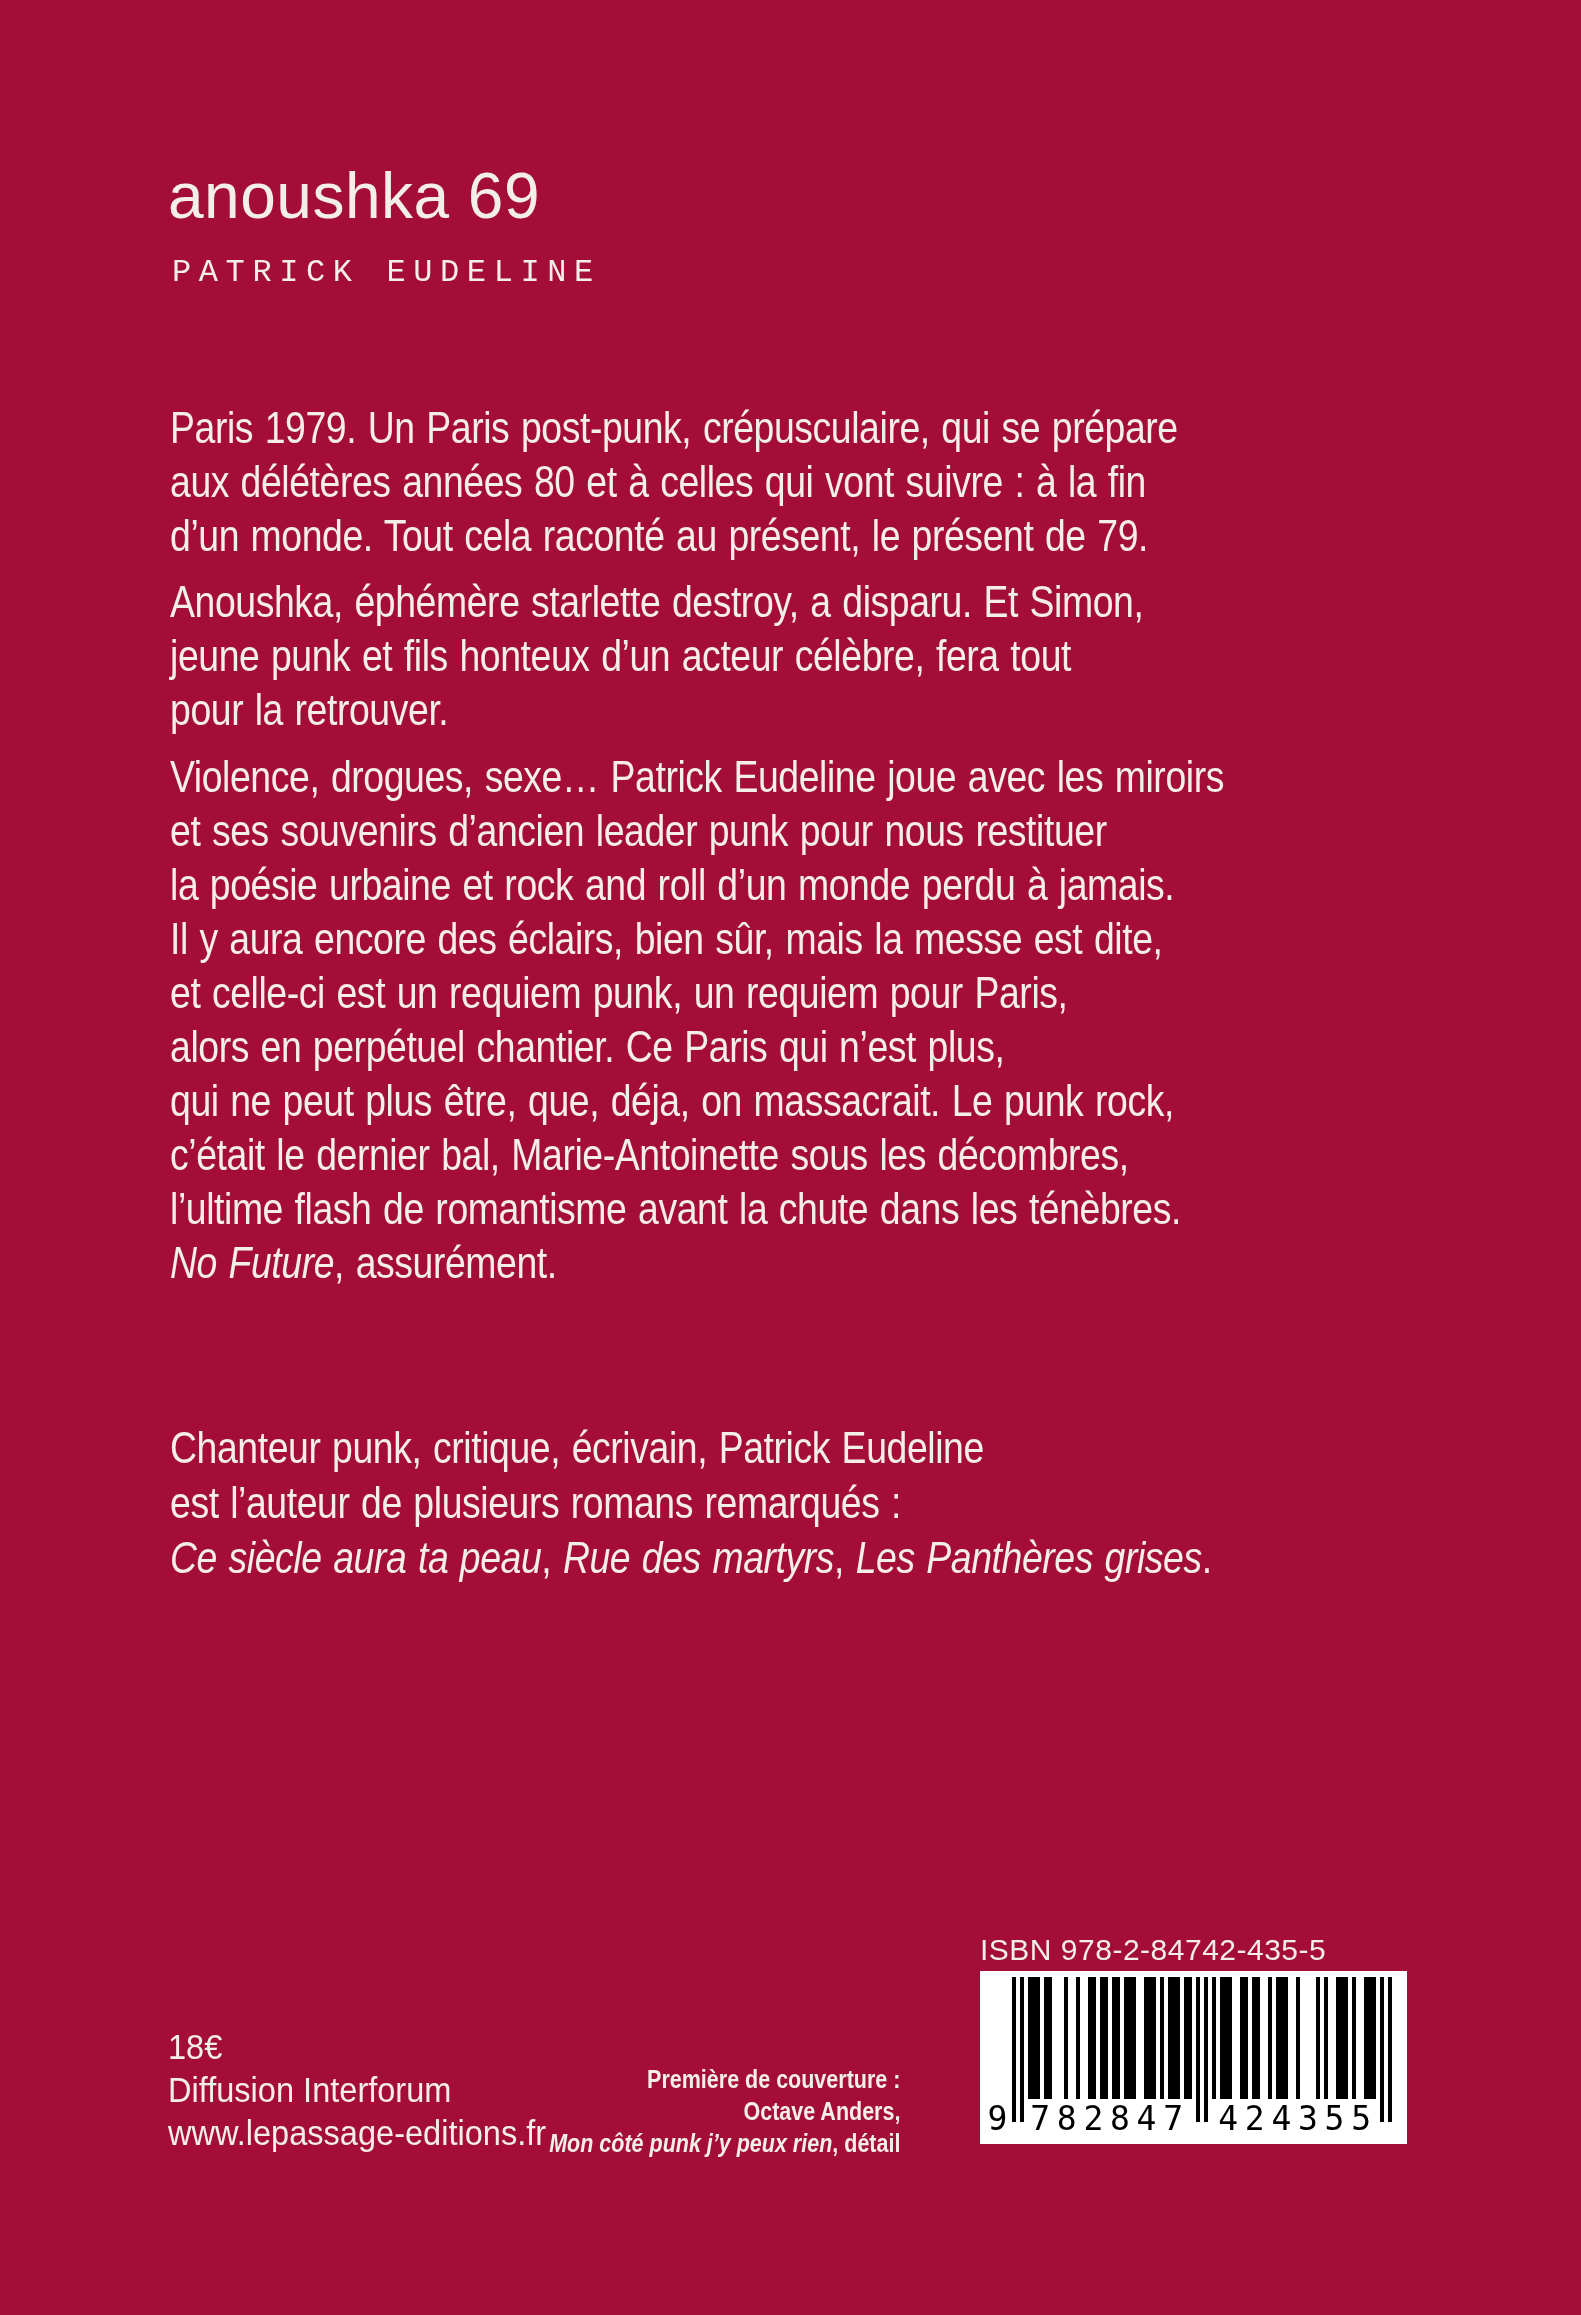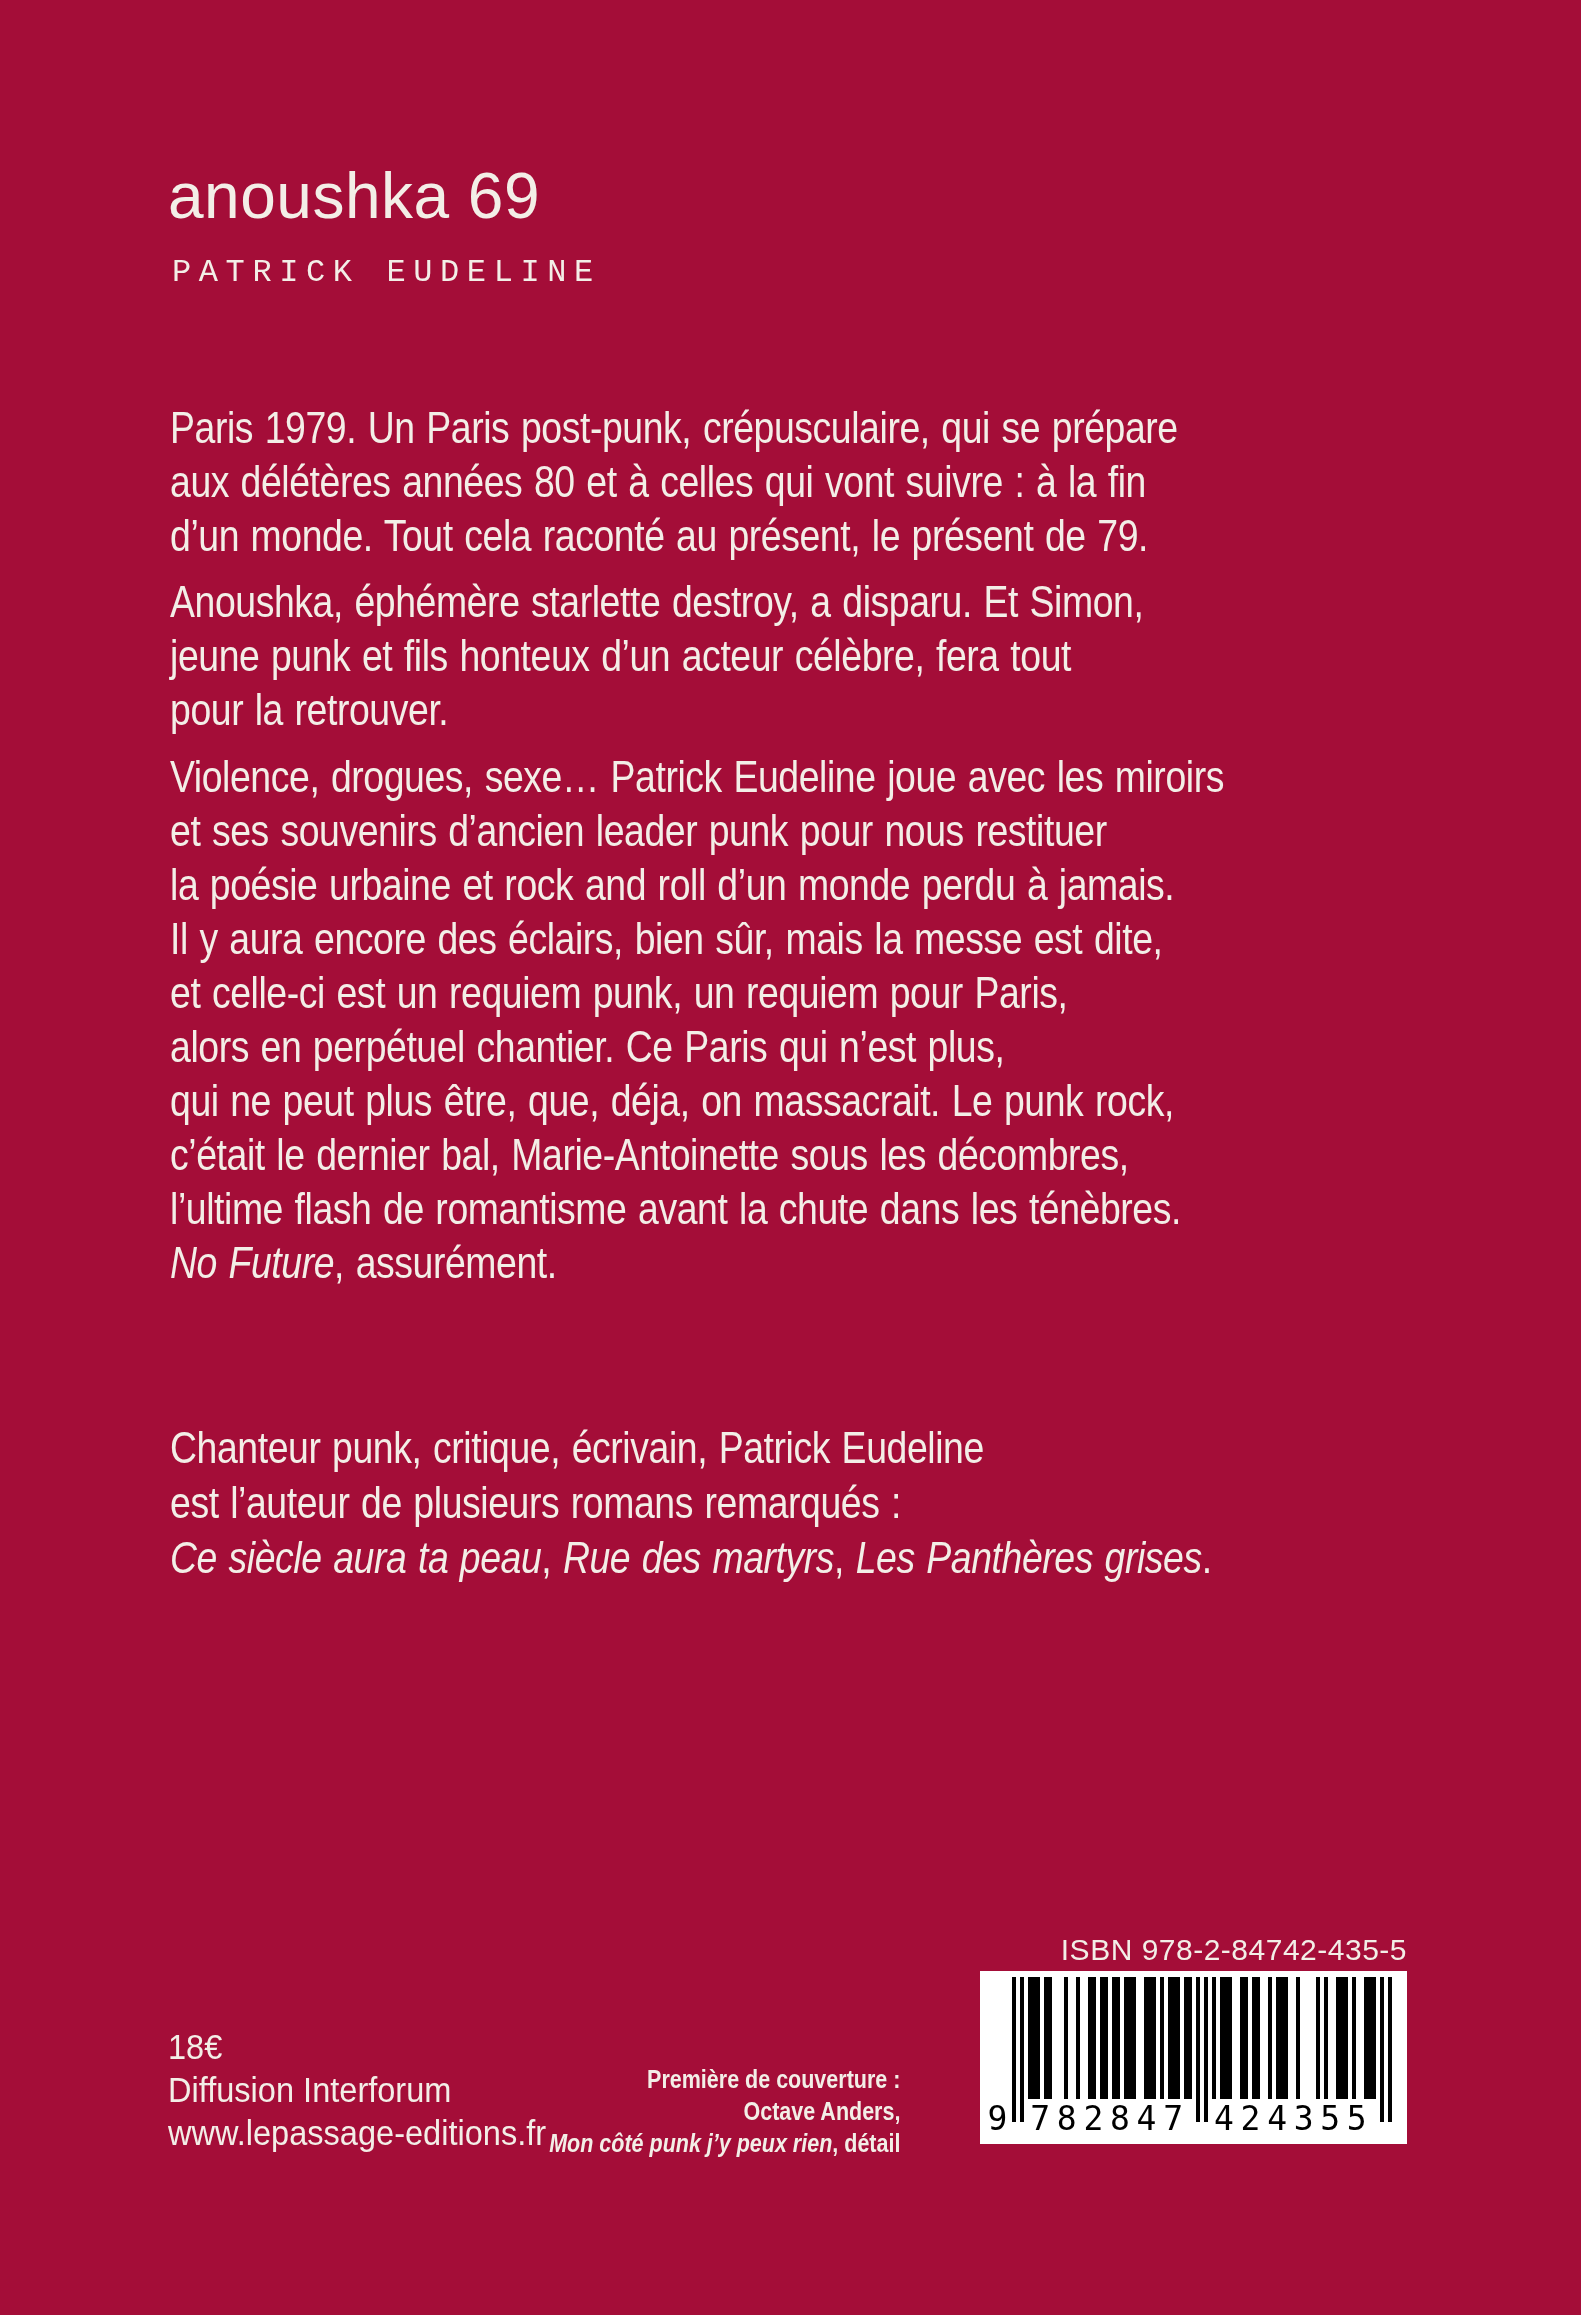--- a/index.html
+++ b/index.html
@@ -43,36 +43,36 @@
   }
   .credit{
     position:absolute;right:681px;top:2063px;
     font-size:25px;line-height:32px;font-weight:bold;
     text-align:right;
     transform:scaleX(0.86);transform-origin:right top;
     white-space:nowrap;
   }
   .isbn{
     position:absolute;left:980px;top:1933px;width:427px;
-    text-align:right;font-size:30px;letter-spacing:0.5px;
+    text-align:left;font-size:30px;letter-spacing:0.5px;
   }
   .barcode{
     position:absolute;left:980px;top:1971px;
     width:427px;height:173px;background:#ffffff;
   }
   .bars{position:absolute;left:32px;top:5.7px;width:382px;height:153px;}
   .bar{position:absolute;top:0;background:#000000;}
   .bc-digits{
     position:absolute;left:0;bottom:3.8px;width:100%;height:40px;
     font-family:"DejaVu Sans Mono","Liberation Mono",monospace;
     font-size:33px;color:#000000;
   }
   .bc-d9{position:absolute;left:7.6px;bottom:1.9px;}
   .bc-g1{position:absolute;left:46px;width:168px;bottom:1.9px;text-align:center;letter-spacing:6.7px;margin-top:23px;}
-  .bc-g2{position:absolute;left:234px;width:168px;bottom:1.9px;letter-spacing:6.7px;}
+  .bc-g2{position:absolute;left:234px;width:168px;bottom:1.9px;text-align:center;letter-spacing:6.7px;}
 </style>
 </head>
 <body>
 
 <div class="cover">
 
   <h1 class="title" style="margin:0;font-weight:400;">anoushka 69</h1>
 
   <div class="author">PATRICK EUDELINE</div>
 

